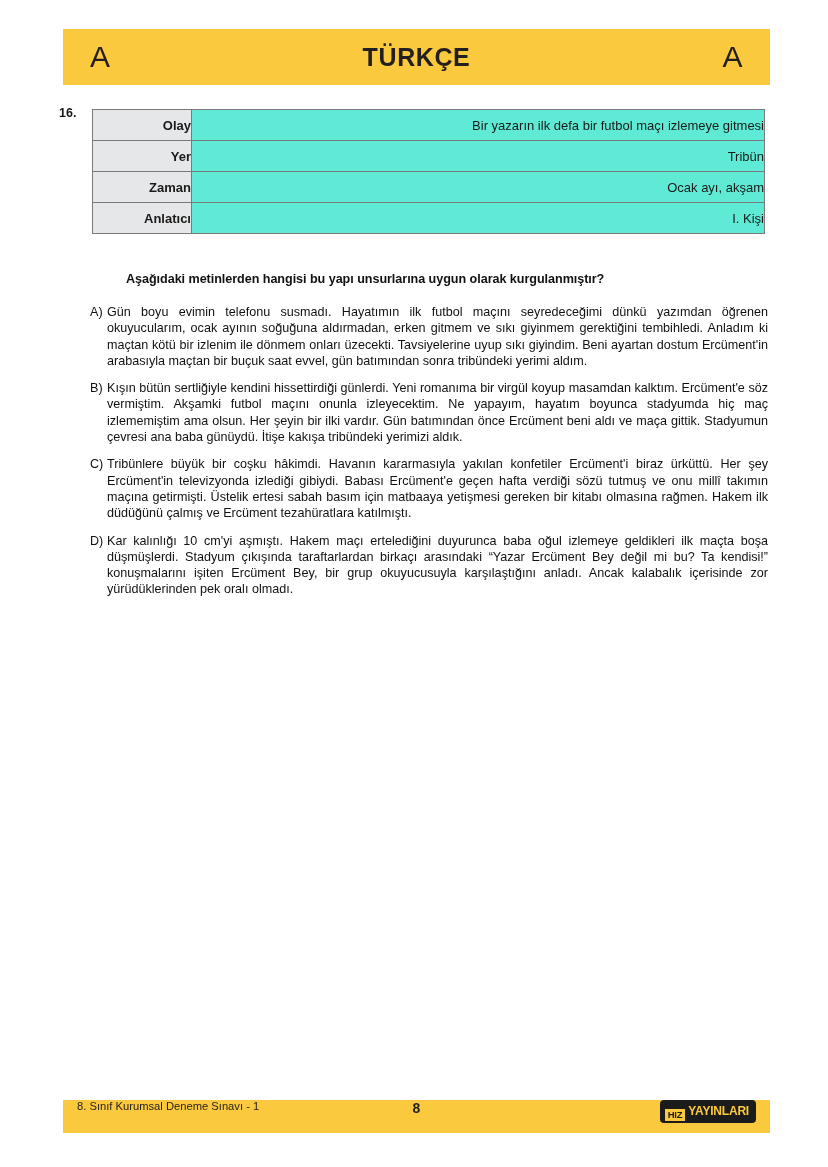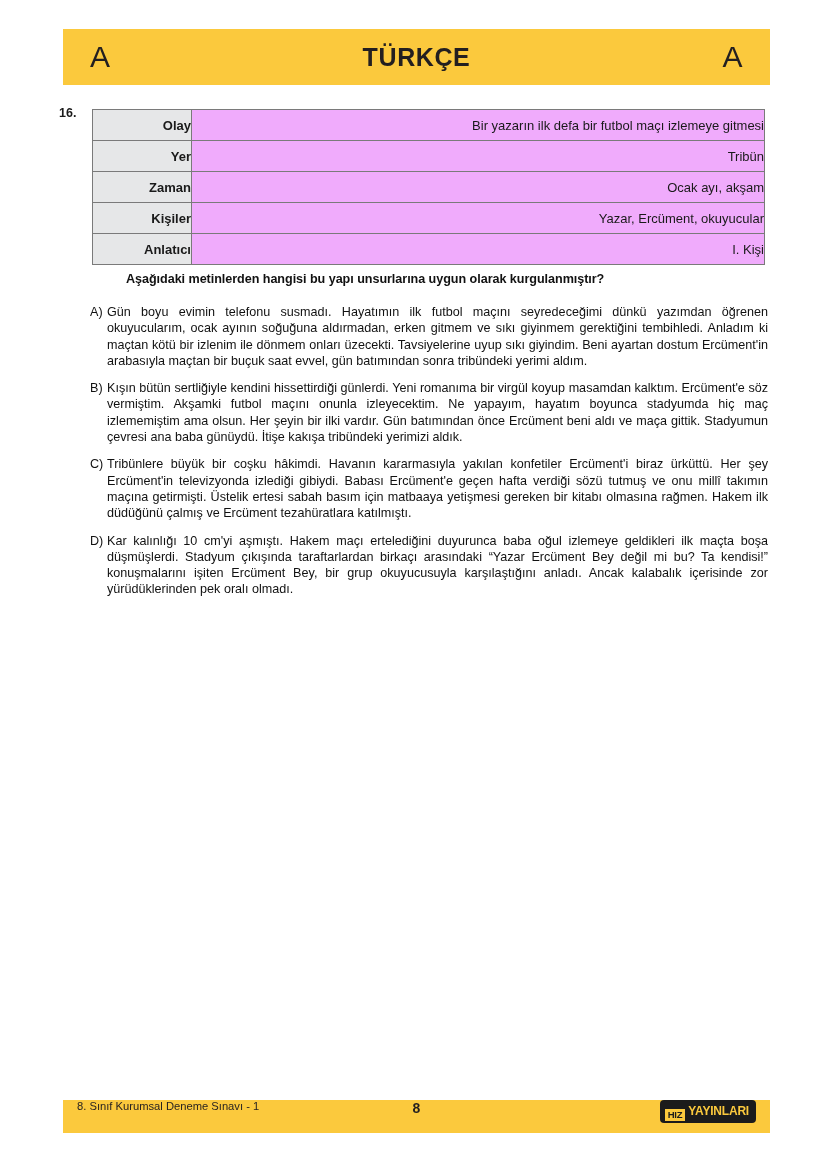--- a/index.html
+++ b/index.html
@@ -83,21 +83,21 @@
     vertical-align: middle;
     color: #1a1a1a;
     text-align: right;
   }
   .struct-table td.label {
     width: 89px;
     background: #e6e7e8;
     font-weight: bold;
   }
   .struct-table td.value {
-    background: #f0abfc;
+    background: #5eead4;
     font-weight: 400;
     padding-left: 1px;
   }
 
   
   .prompt {
     position: absolute;
     left: 90px;
     top: 272px;
     width: 676px;
@@ -215,24 +215,20 @@
       </tr>
       <tr>
         <td class="label">Yer</td>
         <td class="value">Tribün</td>
       </tr>
       <tr>
         <td class="label">Zaman</td>
         <td class="value">Ocak ayı, akşam</td>
       </tr>
       <tr>
-        <td class="label">Kişiler</td>
-        <td class="value">Yazar, Ercüment, okuyucular</td>
-      </tr>
-      <tr>
         <td class="label">Anlatıcı</td>
         <td class="value">I. Kişi</td>
       </tr>
     </tbody>
   </table>
 
   <div class="prompt">Aşağıdaki metinlerden hangisi bu yapı unsurlarına uygun olarak kurgulanmıştır?</div>
 
   <div class="options">
     <div class="option">

